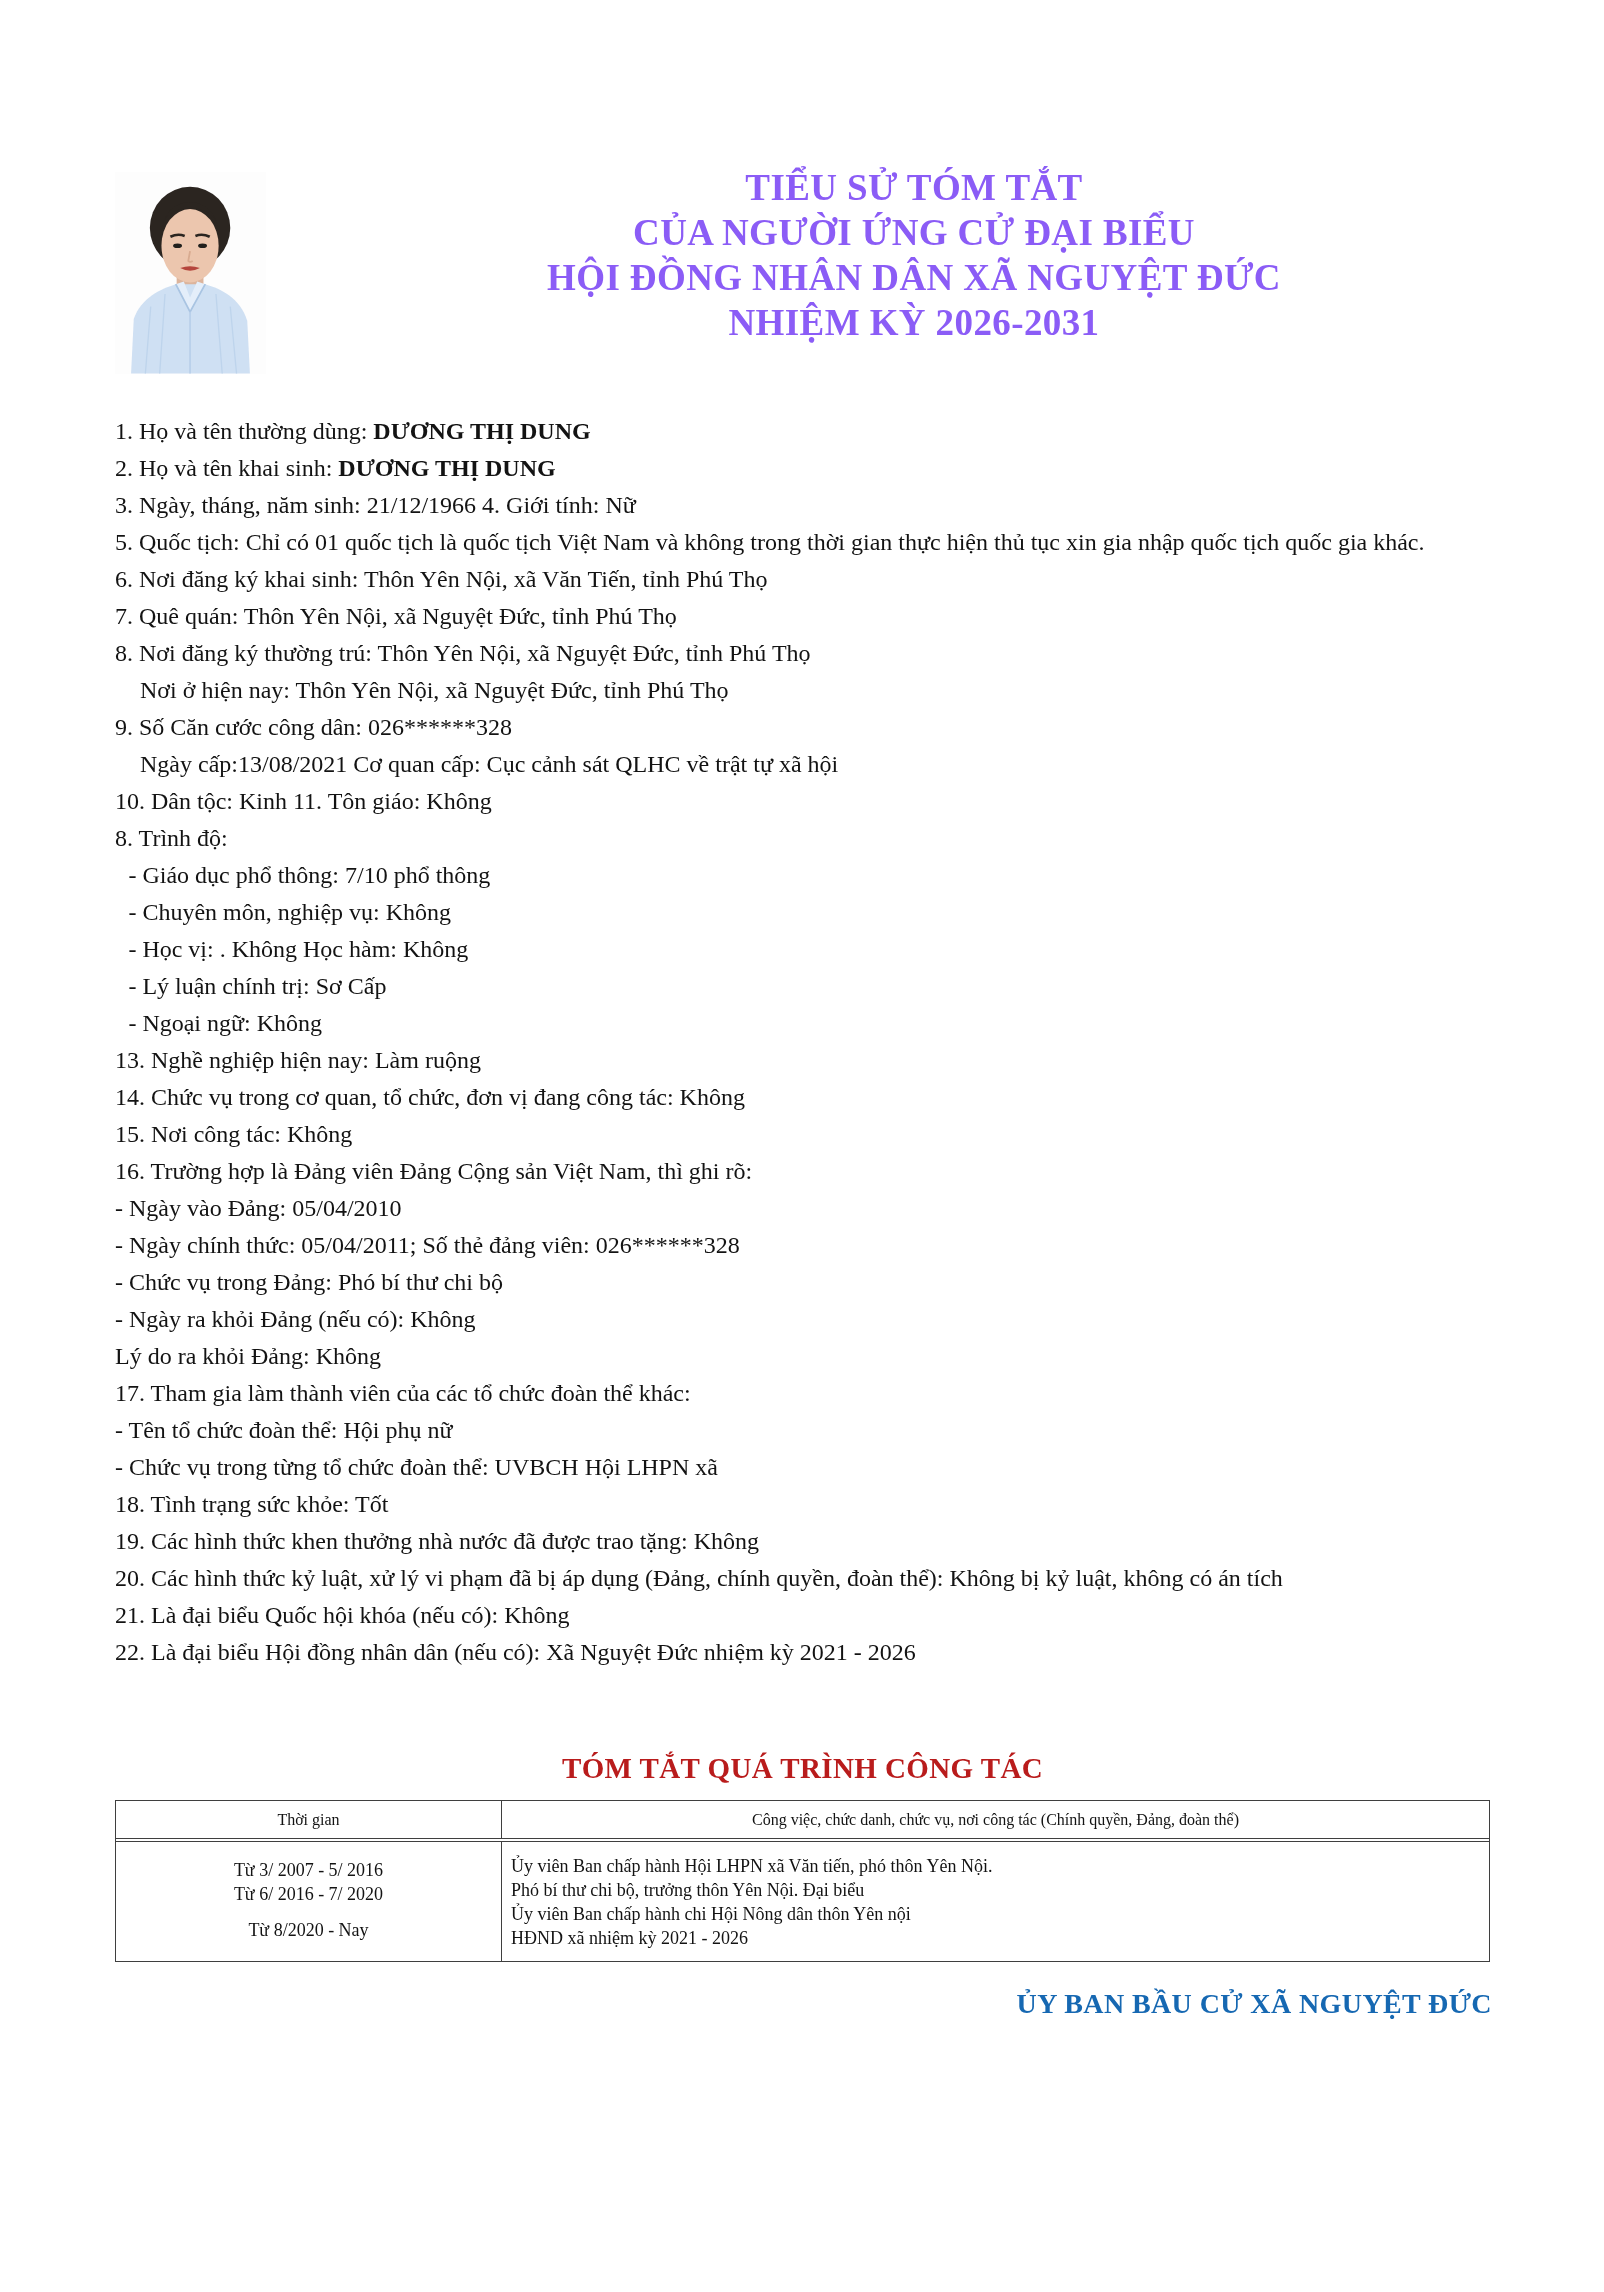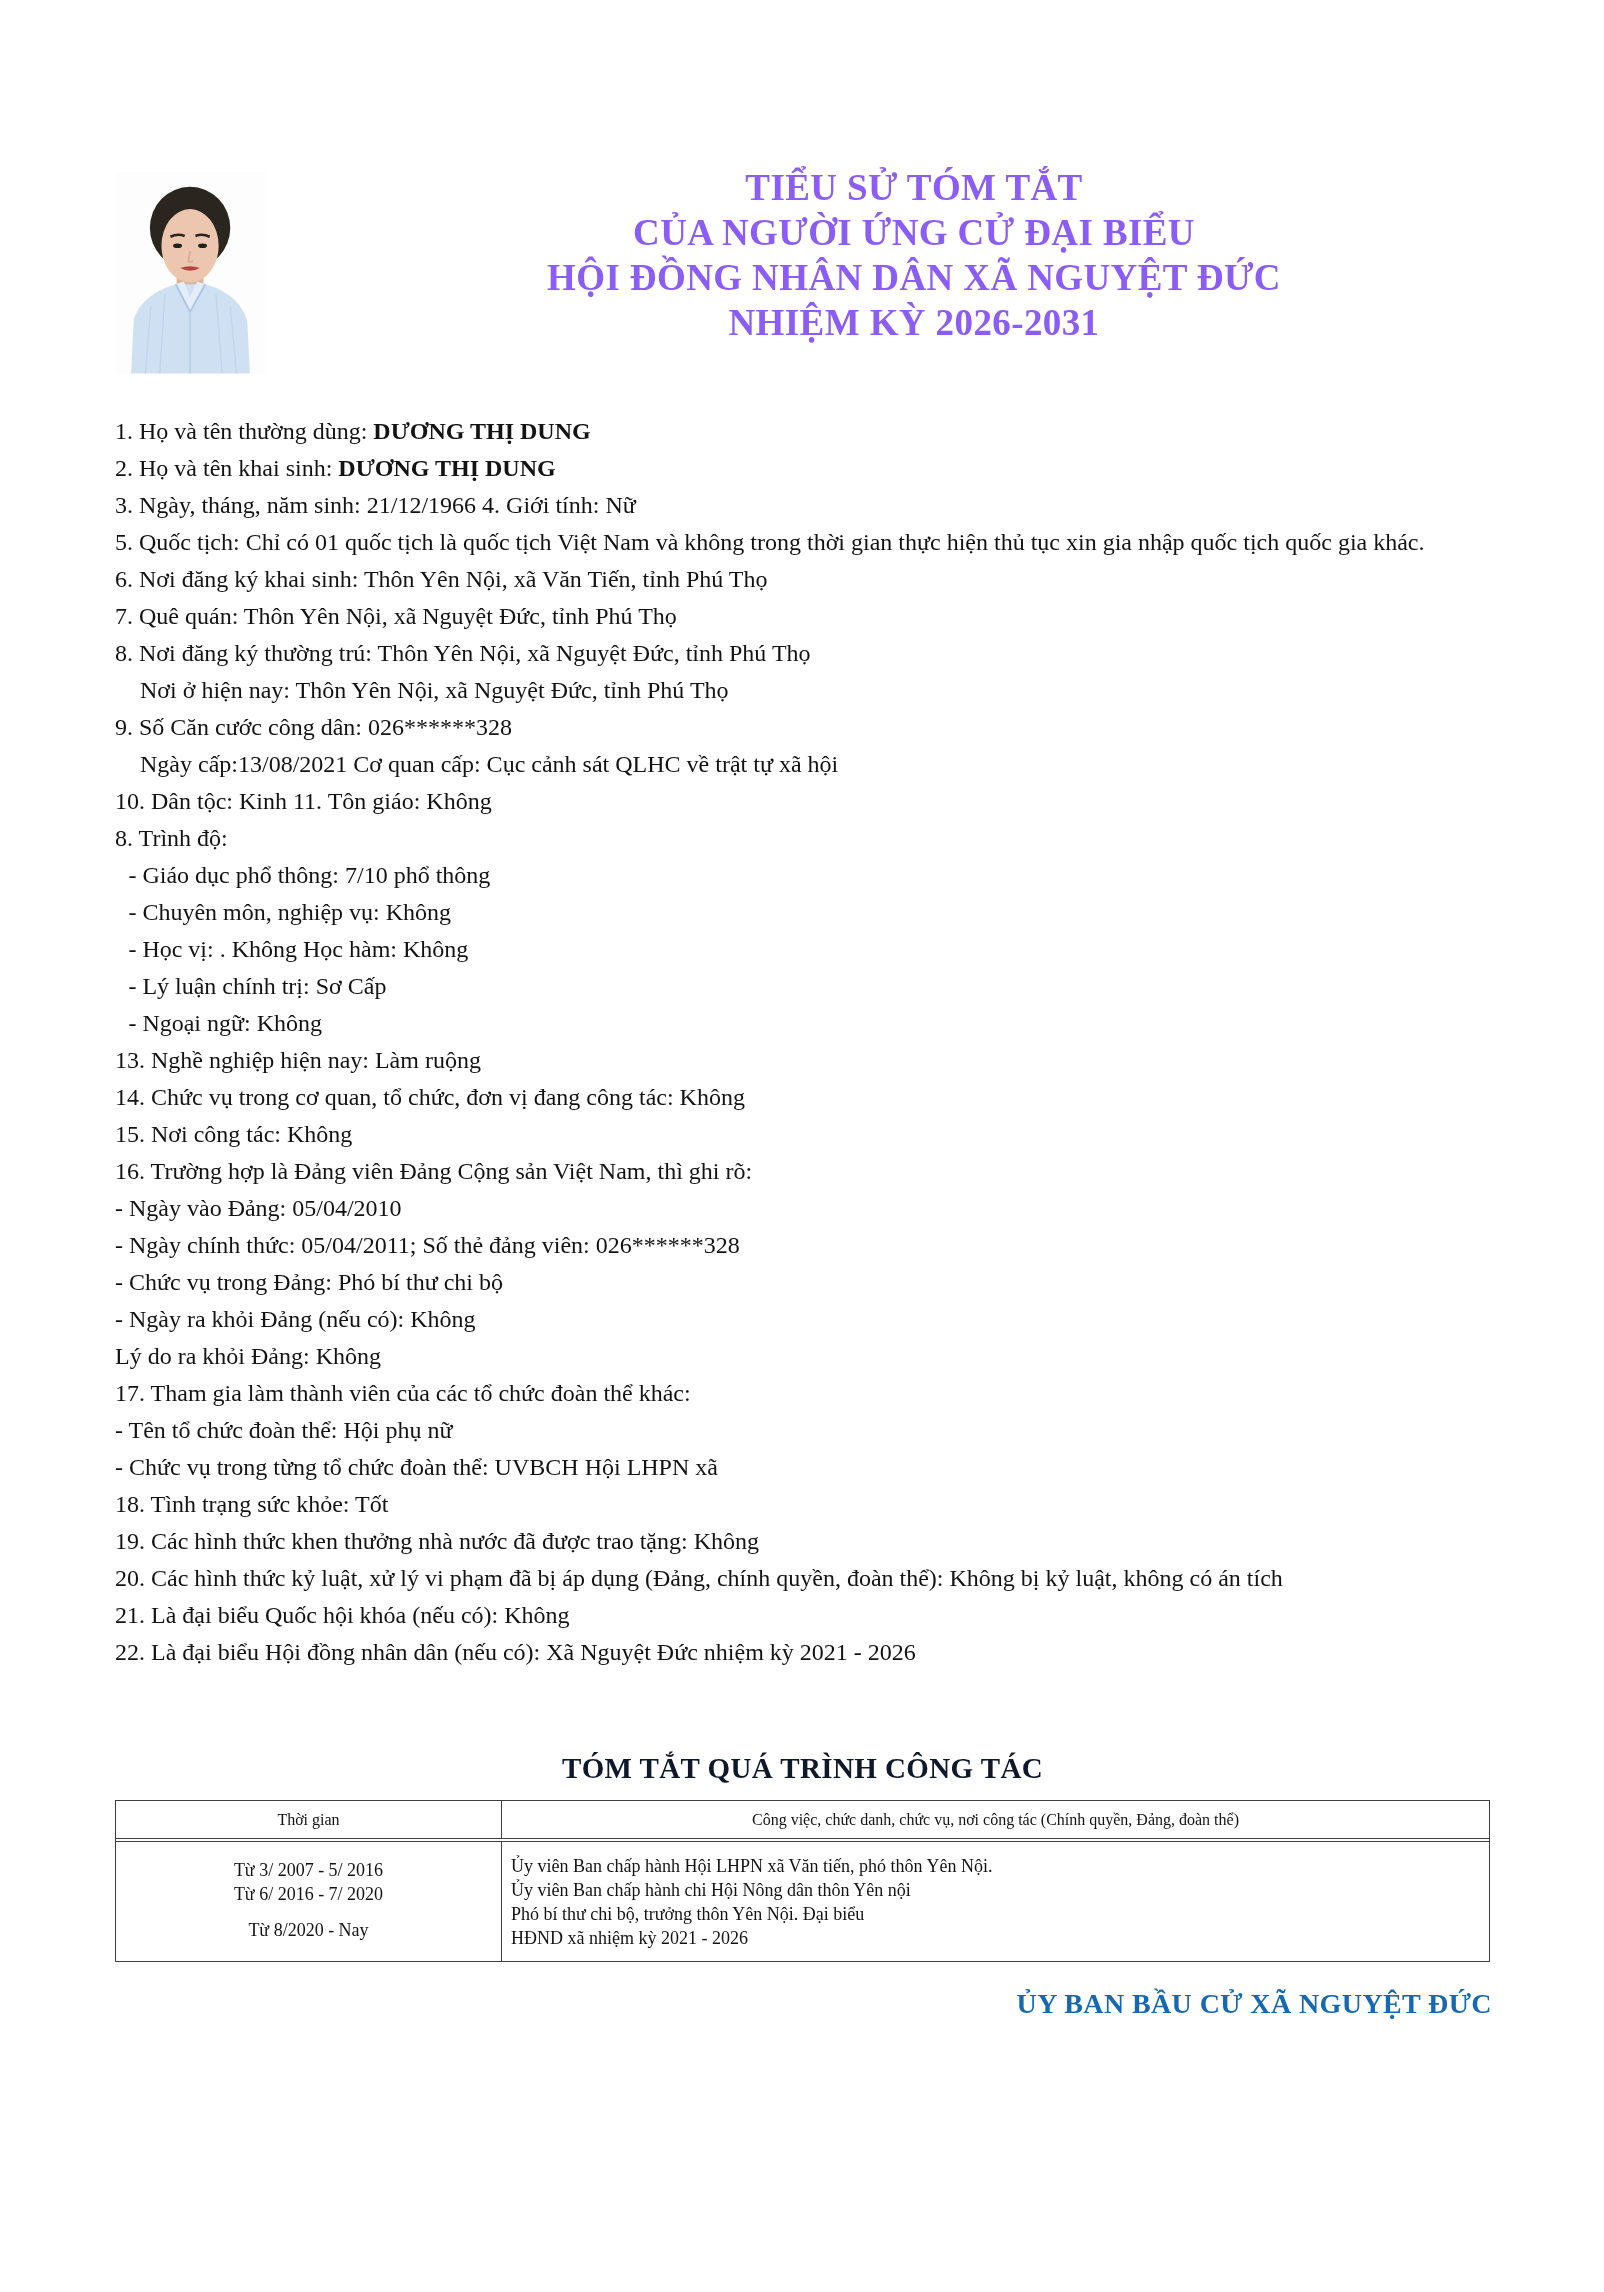--- a/index.html
+++ b/index.html
@@ -30,21 +30,21 @@
     font-size:24px;
   }
   .profile .line { height:37px; line-height:37px; white-space:nowrap; }
   .profile .ind1 { padding-left:25px; }
   .profile .ind2 { padding-left:13.4px; }
   .profile .bold { font-weight:bold; }
 
   
   .section-heading {
     position:absolute; left:0; top:1752px; width:1605px;
-    text-align:center; color:#0f172a; font-weight:bold; font-size:29px;
+    text-align:center; color:#b91c1c; font-weight:bold; font-size:29px;
     letter-spacing:0.4px;
   }
 
   
   .work-table {
     position:absolute; left:115px; top:1800px; width:1375px;
     border:1.8px solid #3f3f3f; box-sizing:border-box; background:#fff;
   }
   .thead { display:flex; border-bottom:4.5px double #3f3f3f; }
   .th {
@@ -155,22 +155,22 @@
       <div class="th th-job">Công việc, chức danh, chức vụ, nơi công tác (Chính quyền, Đảng, đoàn thể)</div>
     </div>
     <div class="tbody">
       <div class="td-time" id="cell-periods">
           <div>Từ  3/ 2007 - 5/ 2016</div>
           <div>Từ  6/ 2016 - 7/ 2020</div>
           <div class="period-gap">Từ 8/2020 - Nay</div>
         </div>
       <div class="td-job" id="cell-duties">
           <div>Ủy viên Ban chấp hành Hội LHPN xã Văn tiến, phó thôn Yên Nội.</div>
+          <div>Phó bí thư chi bộ, trưởng thôn Yên Nội. Đại biểu</div>
           <div>Ủy viên Ban chấp hành chi Hội Nông dân thôn Yên nội</div>
-          <div>Phó bí thư chi bộ, trưởng thôn Yên Nội. Đại biểu</div>
           <div>HĐND xã nhiệm kỳ 2021 - 2026</div>
         </div>
     </div>
   </div>
 
   <div class="footer">ỦY BAN BẦU CỬ XÃ NGUYỆT ĐỨC</div>
 
 </div>
 
 

